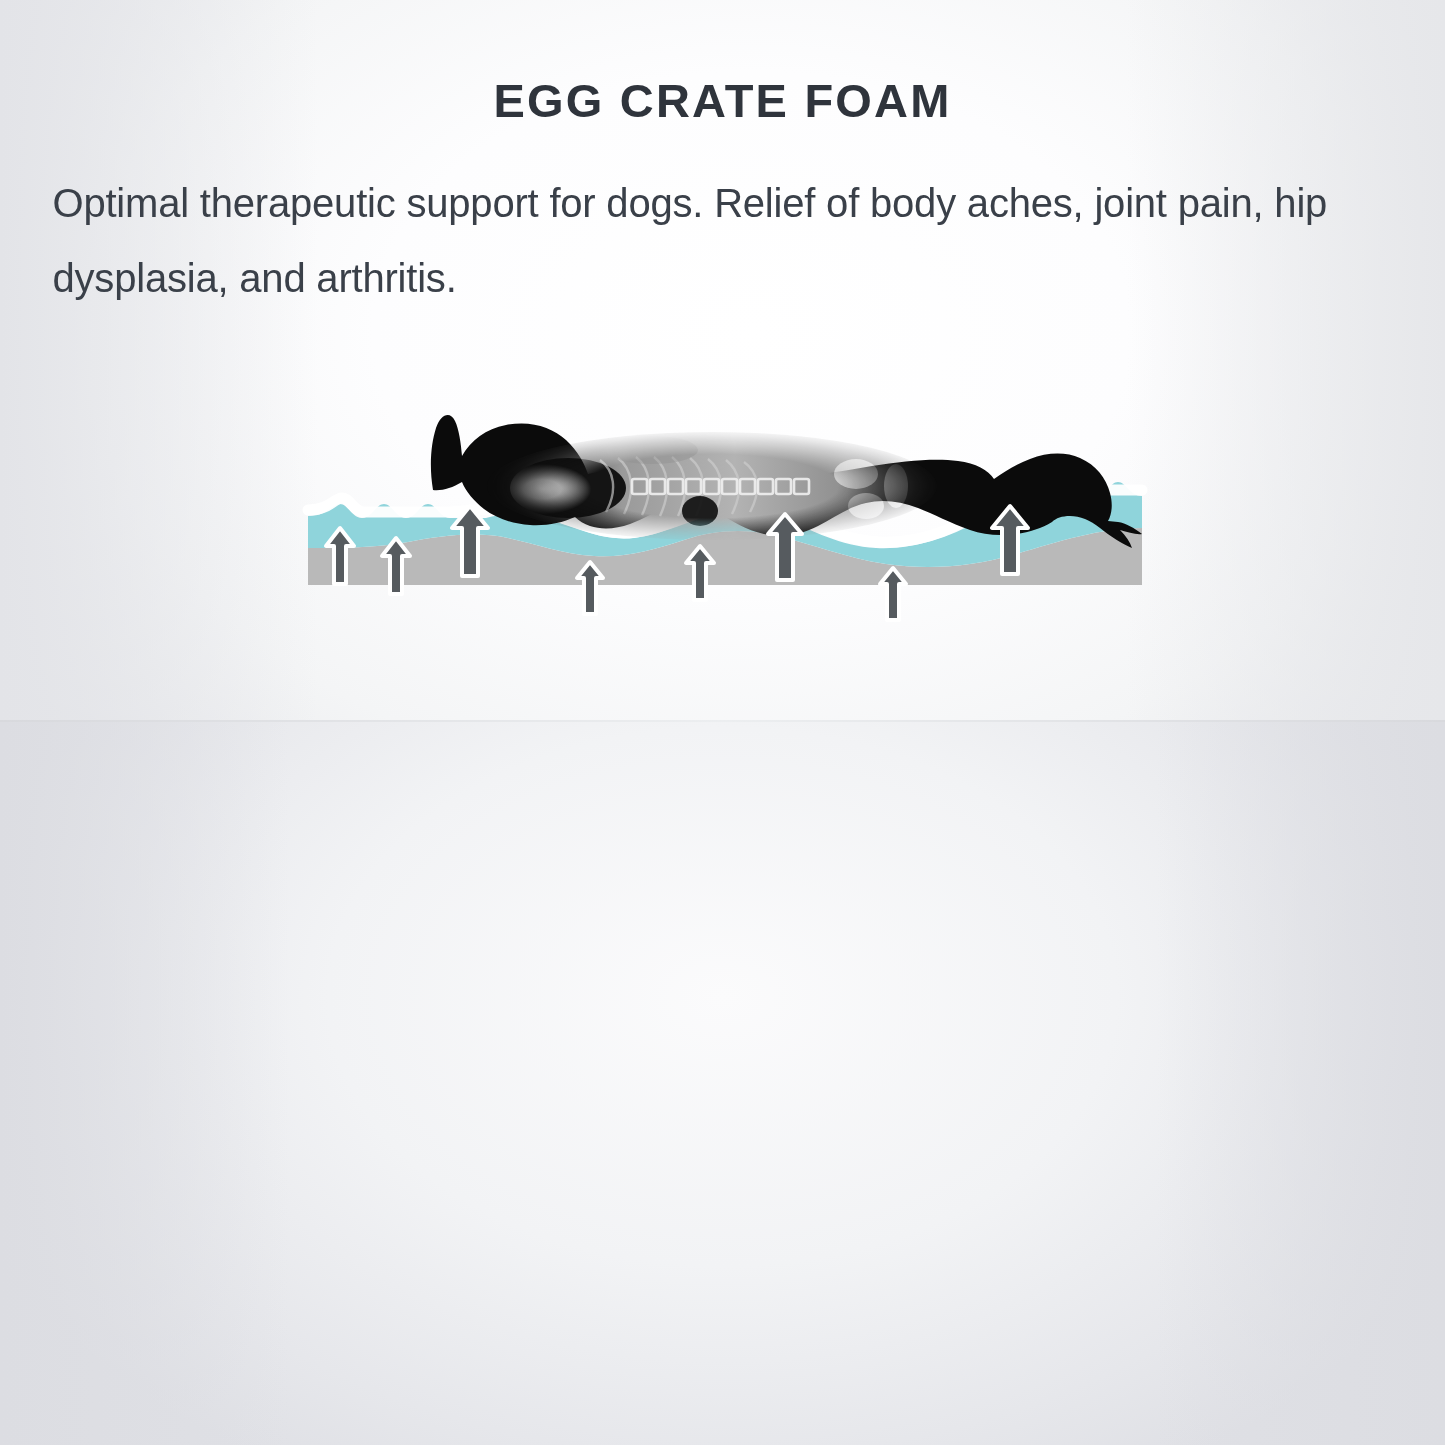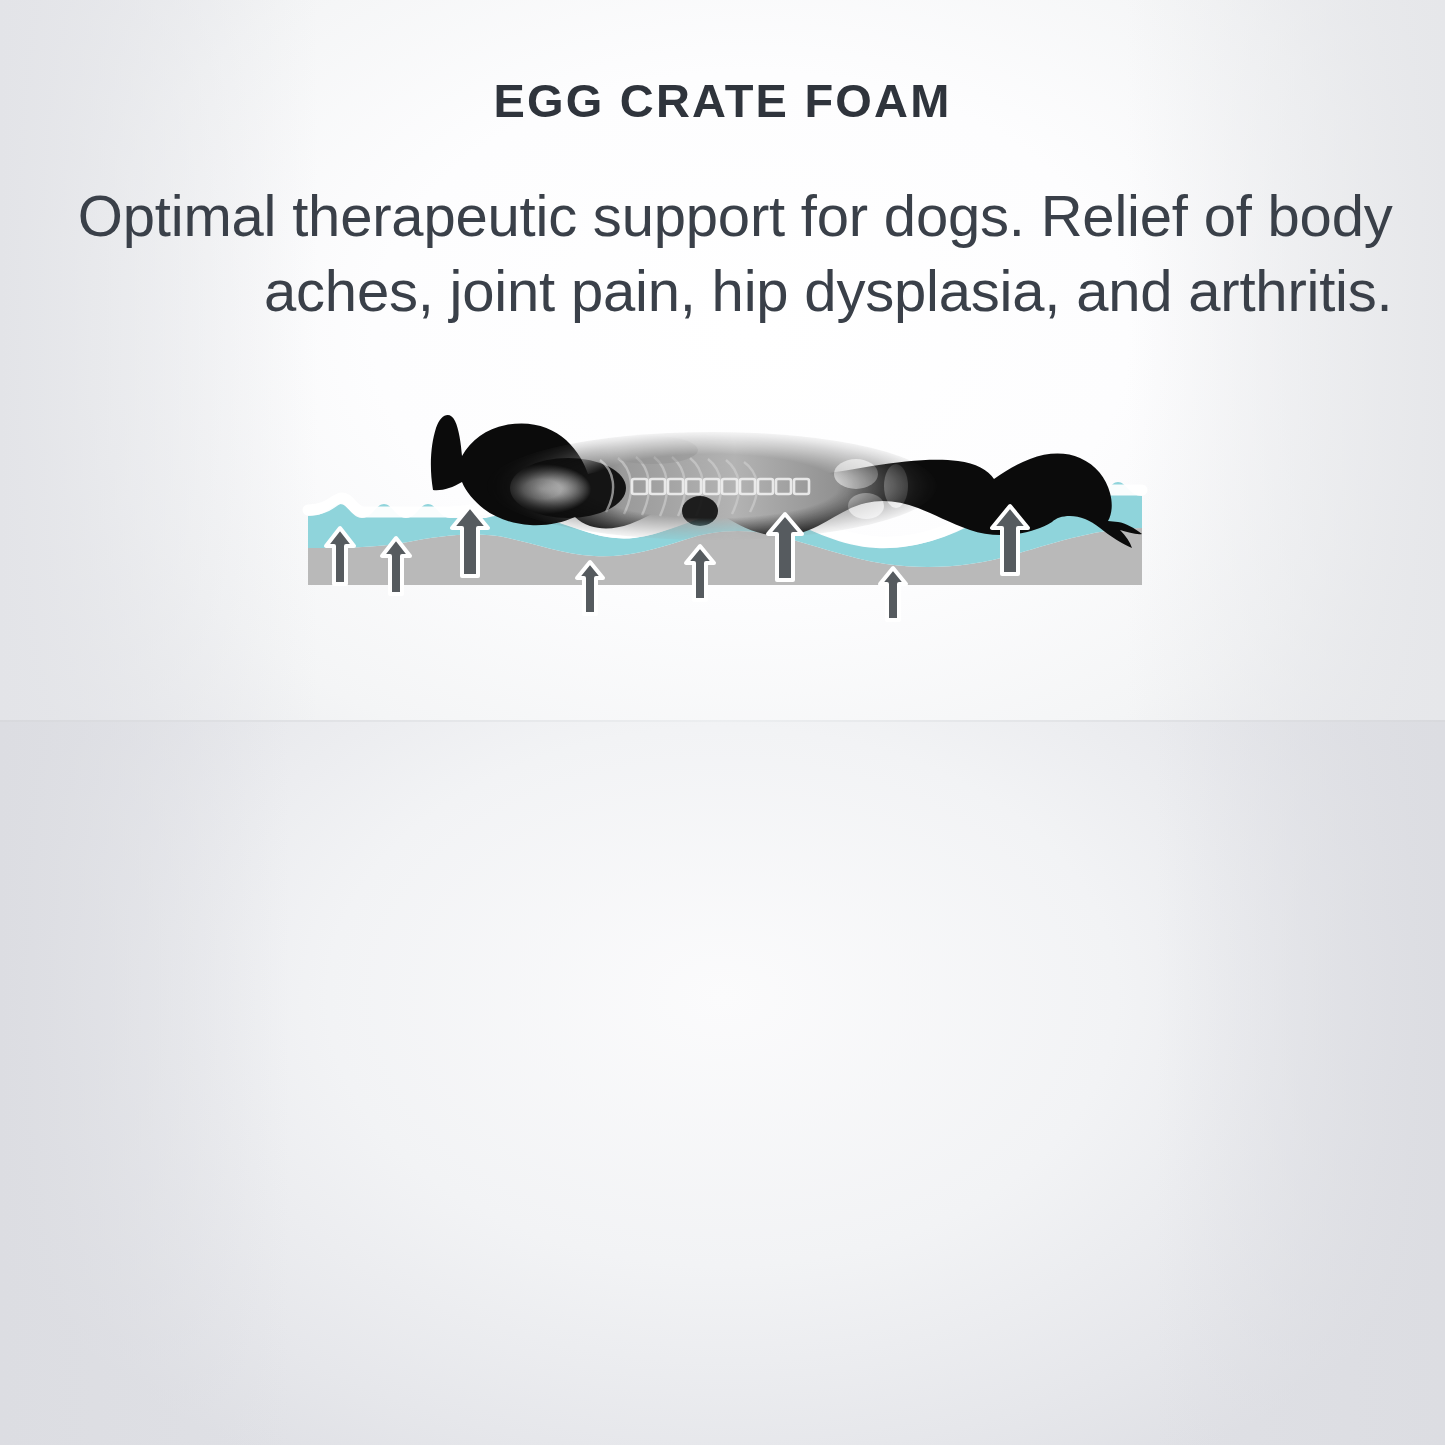--- a/index.html
+++ b/index.html
@@ -29,25 +29,24 @@
   }
 
   .headline {
     position:absolute; left:0; top:73px; width:1445px;
     text-align:center;
     font-size:47px; font-weight:700; letter-spacing:2.2px;
     color:#2f343c;
   }
   .subline {
     position:absolute; left:50%; transform:translateX(-50%); top:166px;
-    width:1340px; text-align:right;
-    font-size:58px; font-weight:300; line-height:75px;
+    width:1340px; text-align:left;
+    font-size:40px; font-weight:300; line-height:75px;
     letter-spacing:-0.2px;
     color:#3a4049;
-    margin-top:12px;
   }
 
   
   .diagram {
     position:absolute; left:300px; top:378px; width:850px; height:265px;
   }
   .diagram svg { display:block; width:100%; height:100%; overflow:visible; }
 
   
   .panel-bottom {

